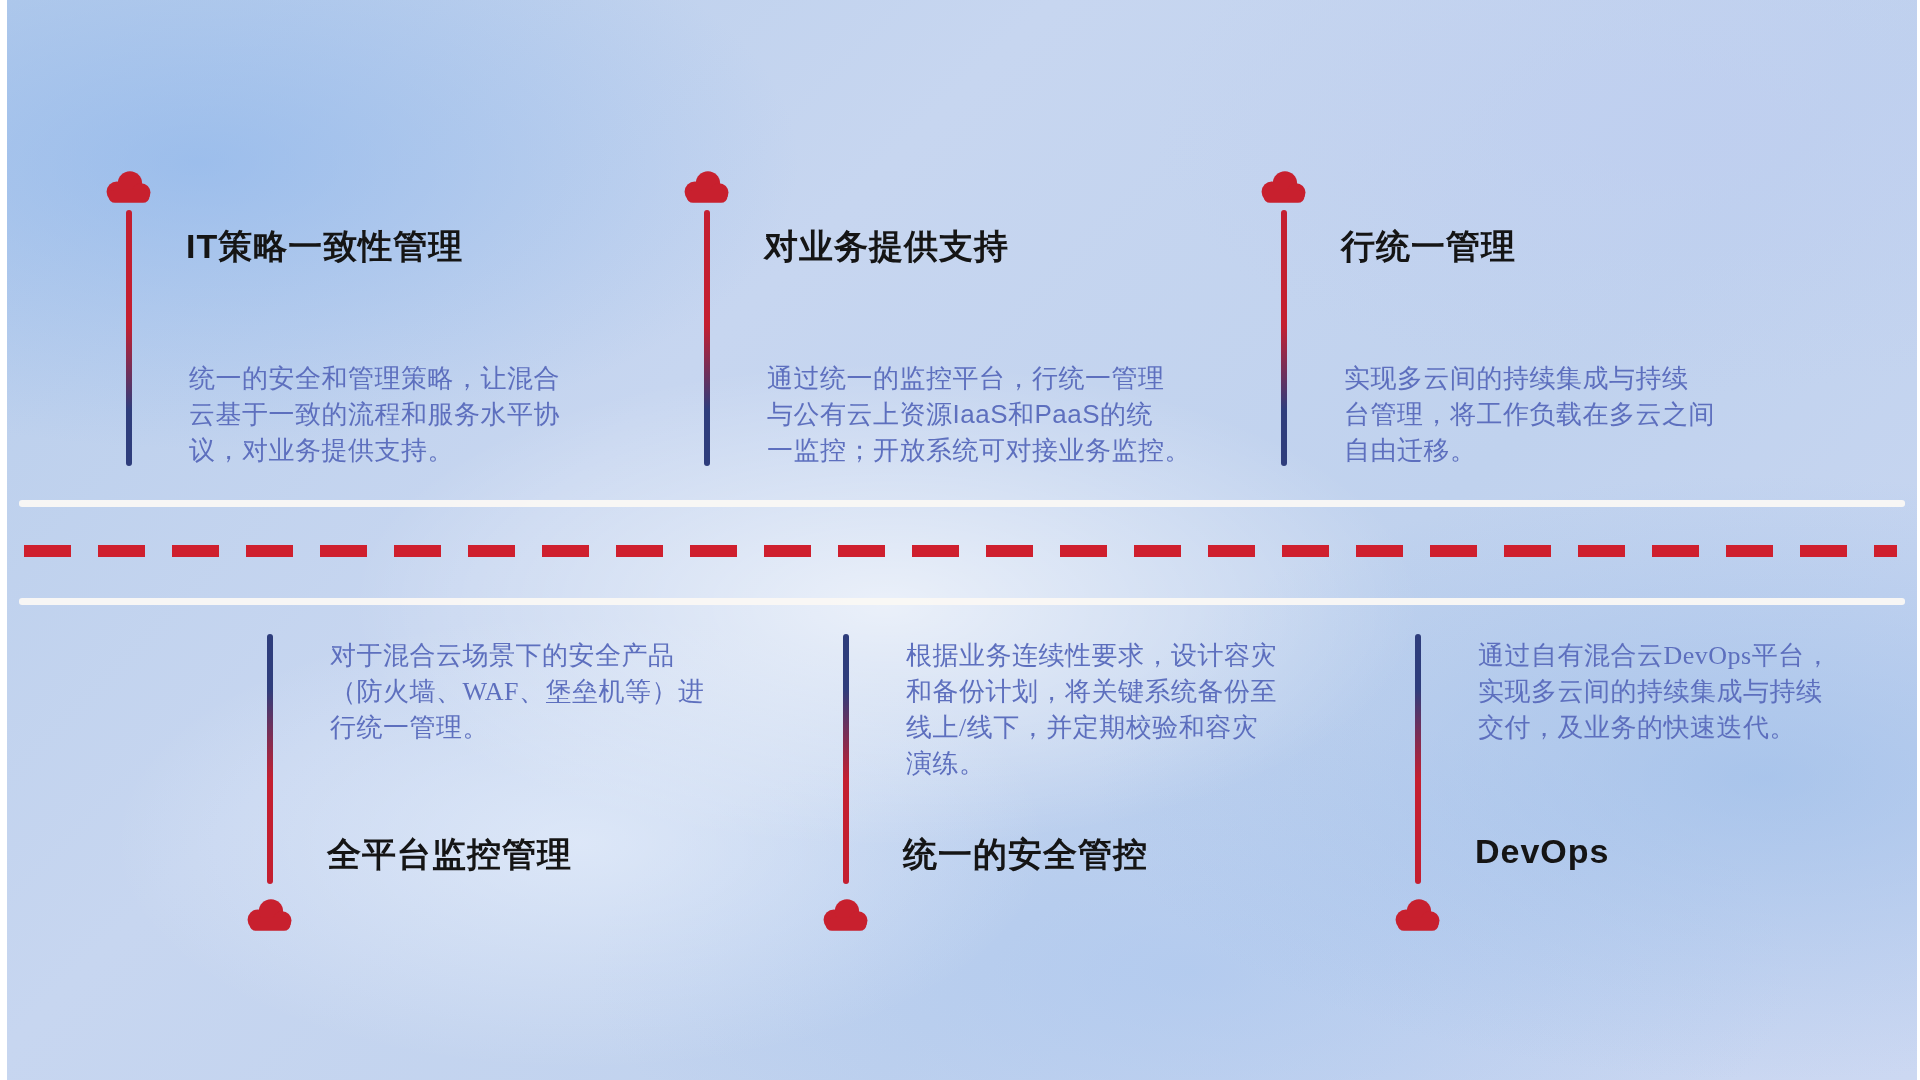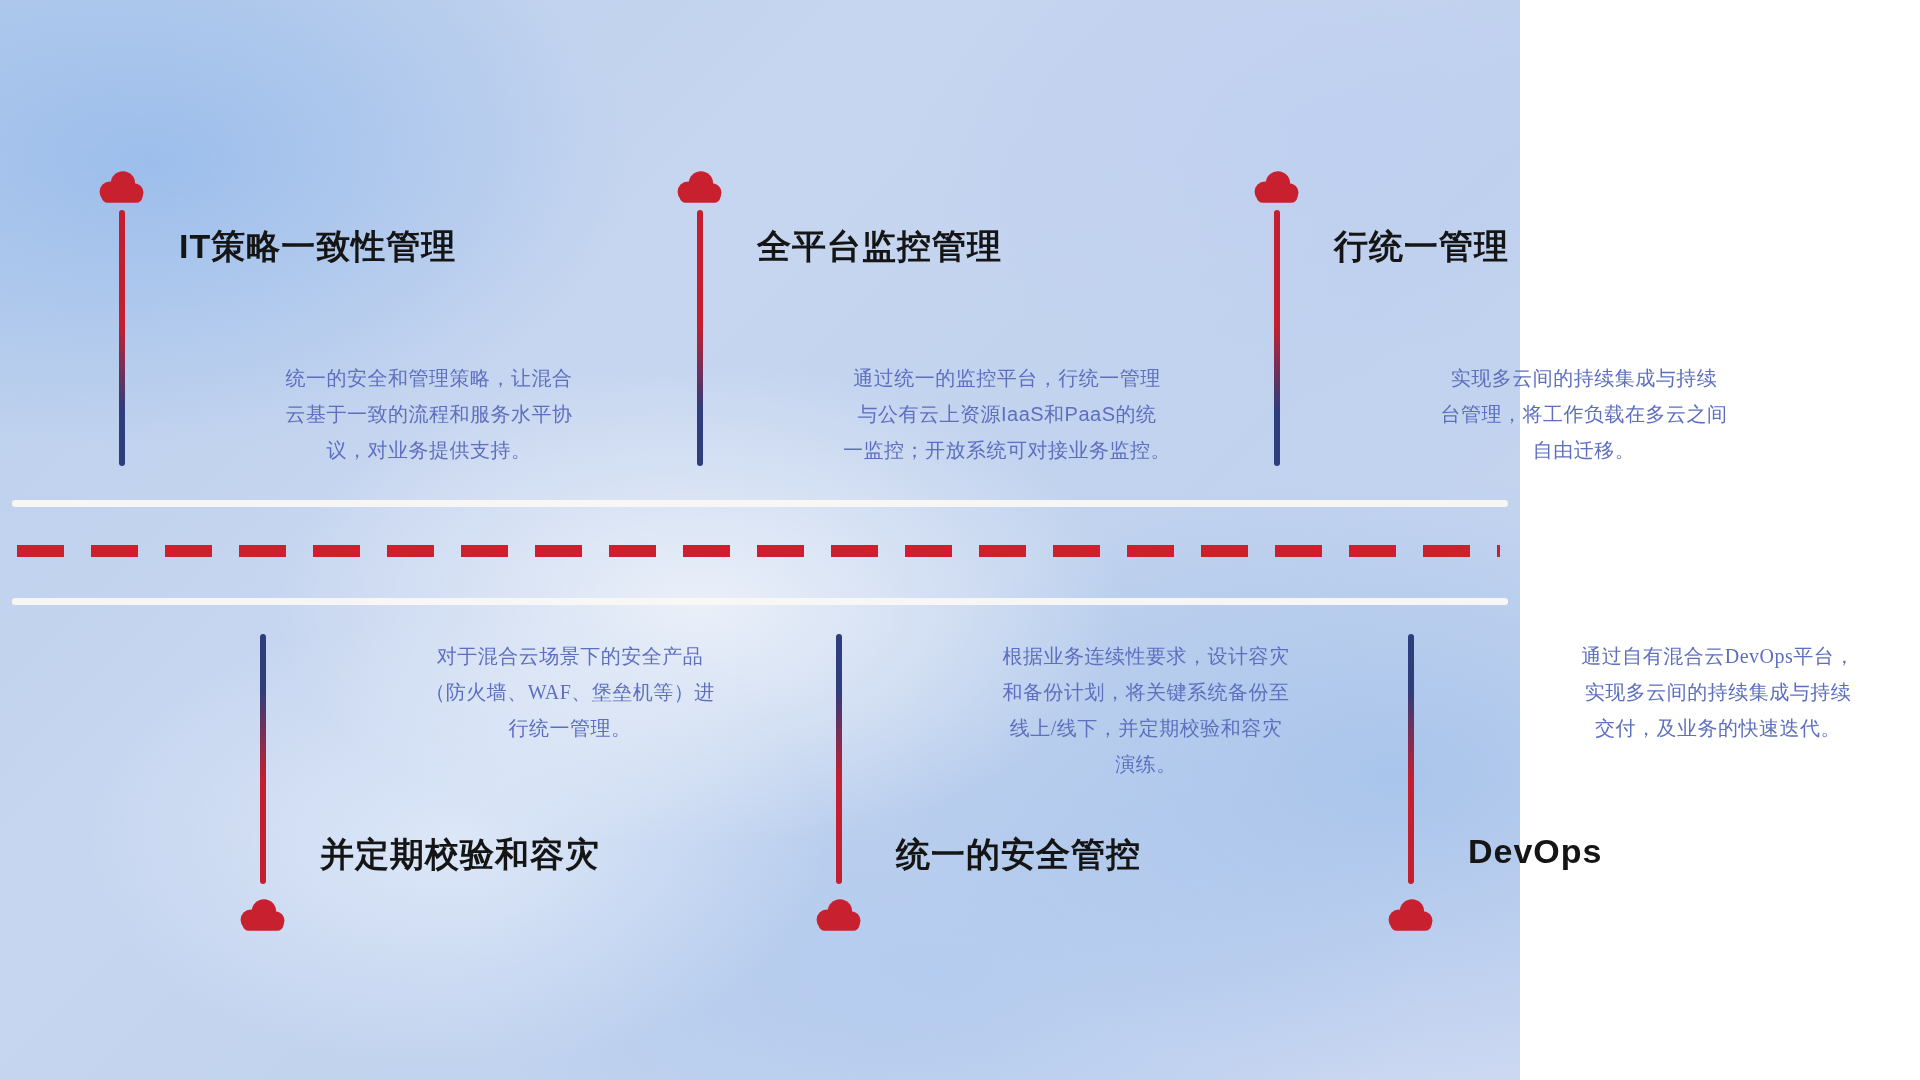--- a/index.html
+++ b/index.html
@@ -5,30 +5,31 @@
   html, body {
     margin: 0;
     padding: 0;
     width: 1920px;
     height: 1080px;
     overflow: hidden;
     font-family: "Liberation Sans", "DejaVu Sans", sans-serif;
   }
   .canvas {
     position: relative;
-    width: 1520px;
+    width: 1910px;
     height: 1080px;
     background:
       radial-gradient(40% 32% at 46% 56%, rgba(255,255,255,0.65), rgba(255,255,255,0) 70%),
       radial-gradient(35% 30% at 30% 78%, rgba(240,246,255,0.55), rgba(255,255,255,0) 70%),
       radial-gradient(45% 38% at 10% 15%, rgba(130,175,235,0.55), rgba(130,175,235,0) 70%),
       radial-gradient(40% 35% at 88% 12%, rgba(190,205,240,0.6), rgba(190,205,240,0) 70%),
       radial-gradient(50% 40% at 92% 72%, rgba(140,180,230,0.5), rgba(140,180,230,0) 70%),
       radial-gradient(45% 35% at 62% 90%, rgba(165,195,238,0.5), rgba(165,195,238,0) 70%),
       linear-gradient(135deg, #b7cdeb 0%, #c7d6f0 35%, #c0d2ee 65%, #ccd8f2 100%);
+    margin-left: 7px;
   }
 
   
   .road-line {
     position: absolute;
     left: 12px;
     right: 12px;
     height: 7px;
     background: rgba(250, 248, 244, 0.95);
     border-radius: 3px;
@@ -92,29 +93,28 @@
     font-weight: 700;
     color: #151515;
     white-space: nowrap;
     letter-spacing: 1px;
   }
   .item-top .title { top: 56px; }
   .item-bottom .title { top: 198px; }
 
   .desc {
     position: absolute;
-    left: 95px;
+    left: 88px;
     margin: 0;
     width: 480px;
-    font-size: 20px;
+    font-size: 26px;
     line-height: 36px;
     color: #5d6fbe;
     white-space: pre-line;
     letter-spacing: 0.5px;
-    text-align: center;
   }
   .item-top .desc { top: 192px; }
   .item-bottom .desc { top: 4px; font-family: Liberation Serif, serif; }
 </style>
 </head>
 <body>
 
 <div class="canvas">
 
   <div class="road-line top"></div>
@@ -136,21 +136,21 @@
   </div>
 
   <div class="item item-top c2">
     <svg class="cloud" viewBox="0 0 60 40" aria-hidden="true">
       <circle cx="17" cy="25" r="11"></circle>
         <circle cx="31" cy="16" r="13"></circle>
         <circle cx="43" cy="26" r="10"></circle>
         <rect x="8" y="23" width="44" height="14" rx="7"></rect>
     </svg>
     <div class="stem"></div>
-    <h2 class="title">全平台监控管理</h2>
+    <h2 class="title">对业务提供支持</h2>
     <p class="desc">通过统一的监控平台，行统一管理
 与公有云上资源IaaS和PaaS的统
 一监控；开放系统可对接业务监控。</p>
   </div>
 
   <div class="item item-top c3">
     <svg class="cloud" viewBox="0 0 60 40" aria-hidden="true">
       <circle cx="17" cy="25" r="11"></circle>
         <circle cx="31" cy="16" r="13"></circle>
         <circle cx="43" cy="26" r="10"></circle>
@@ -167,21 +167,21 @@
     <div class="stem"></div>
     <svg class="cloud" viewBox="0 0 60 40" aria-hidden="true">
       <circle cx="17" cy="25" r="11"></circle>
         <circle cx="31" cy="16" r="13"></circle>
         <circle cx="43" cy="26" r="10"></circle>
         <rect x="8" y="23" width="44" height="14" rx="7"></rect>
     </svg>
     <p class="desc">对于混合云场景下的安全产品
 （防火墙、WAF、堡垒机等）进
 行统一管理。</p>
-    <h2 class="title">并定期校验和容灾</h2>
+    <h2 class="title">全平台监控管理</h2>
   </div>
 
   <div class="item item-bottom c5">
     <div class="stem"></div>
     <svg class="cloud" viewBox="0 0 60 40" aria-hidden="true">
       <circle cx="17" cy="25" r="11"></circle>
         <circle cx="31" cy="16" r="13"></circle>
         <circle cx="43" cy="26" r="10"></circle>
         <rect x="8" y="23" width="44" height="14" rx="7"></rect>
     </svg>

